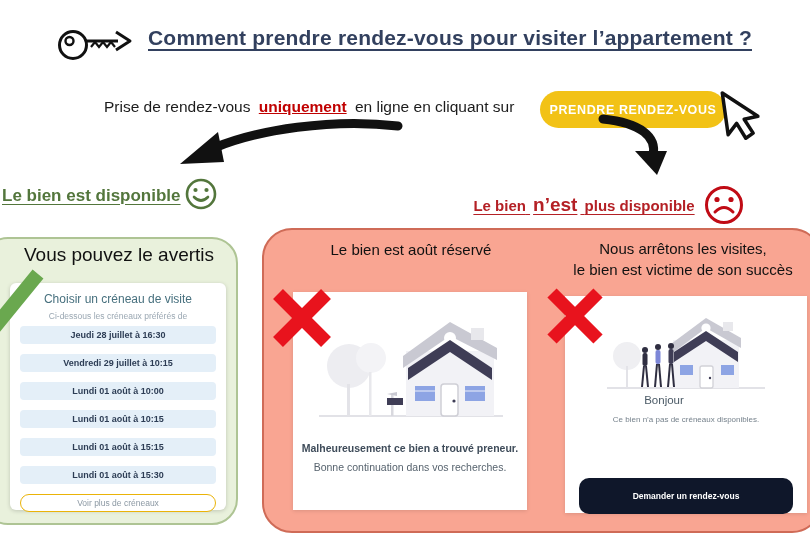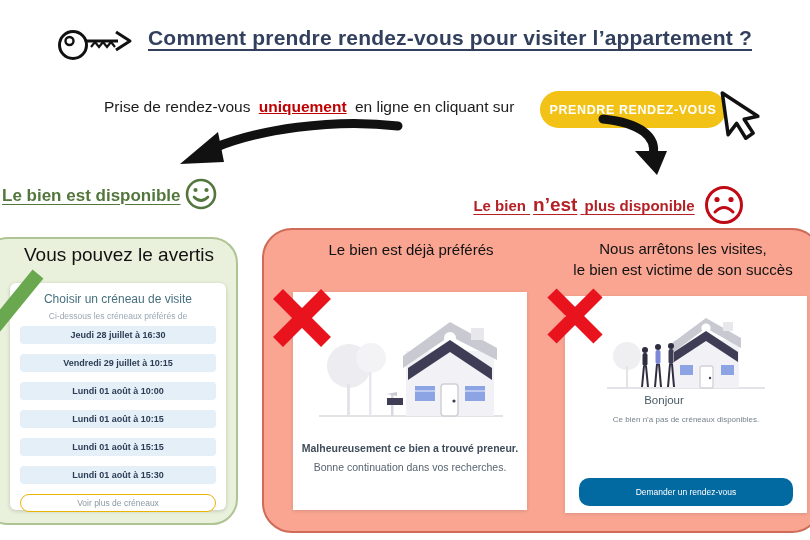--- a/index.html
+++ b/index.html
@@ -79,22 +79,22 @@
   .card2-title{left:545px;top:238px;width:276px;text-align:center;font-size:15px;color:#111;line-height:21px;}
   .card{background:#ffffff;box-shadow:0 1px 4px rgba(0,0,0,.12);}
   .card1{left:293px;top:292px;width:234px;height:218px;}
   .card2{left:565px;top:296px;width:242px;height:217px;}
   .c1-bold{left:0;top:150px;width:234px;text-align:center;font-size:10.5px;font-weight:bold;color:#3f4c5a;}
   .c1-reg{left:0;top:169px;width:234px;text-align:center;font-size:10.5px;color:#57636e;}
   .c2-greet{left:0;top:98px;width:198px;text-align:center;font-size:11.5px;color:#4b5a66;}
   .c2-sub{left:0;top:119px;width:242px;text-align:center;font-size:8px;color:#76828c;}
   .c2-par{left:10px;top:140px;width:222px;text-align:center;font-size:7.6px;line-height:10.5px;color:#76828c;}
   .c2-btn{
-    left:14px;top:182px;width:214px;height:28px;border:none;border-radius:10px;cursor:pointer;
-    background:#0369a1;color:#fff;font-size:8.5px;font-weight:normal;
+    left:14px;top:182px;width:214px;height:36px;border:none;border-radius:10px;cursor:pointer;
+    background:#0f172a;color:#fff;font-size:8.5px;font-weight:bold;
     display:flex;align-items:center;justify-content:center;
     font-family:"Liberation Sans",sans-serif;
   }
   svg{display:block;}
 </style>
 </head>
 <body>
 
 <div class="abs" style="left:56px;top:20px;">
   <svg width="86" height="48" viewBox="0 0 86 48">
@@ -174,21 +174,21 @@
   <svg width="44" height="44" viewBox="0 0 44 44">
     <circle cx="22" cy="22" r="17.5" fill="none" stroke="#c00b15" stroke-width="3"></circle>
     <circle cx="15" cy="16.5" r="2.6" fill="#c00b15"></circle>
     <circle cx="29" cy="16.5" r="2.6" fill="#c00b15"></circle>
     <path d="M13 29 Q 22 20 31 29" fill="none" stroke="#c00b15" stroke-width="3" stroke-linecap="round"></path>
   </svg>
 </div>
 
 <div class="abs panel-salmon"></div>
 
-<div class="abs card1-title">Le bien est déjà préférés</div>
+<div class="abs card1-title">Le bien est août réservé</div>
 <div class="abs card card1">
   <div class="abs" style="left:18px;top:14px;">
     <svg width="200" height="122" viewBox="0 0 200 122">
       <line x1="8" y1="110" x2="192" y2="110" stroke="#e2e2e7" stroke-width="2"></line>
       <circle cx="38" cy="60" r="22" fill="#ededf1"></circle>
       <circle cx="60" cy="52" r="15" fill="#f3f3f6"></circle>
       <rect x="36" y="78" width="3" height="32" fill="#e3e3e8"></rect>
       <rect x="58" y="66" width="2.5" height="44" fill="#e8e8ec"></rect>
       <rect x="95" y="45" width="88" height="65" fill="#f2f2f6"></rect>
       <polygon points="92,50 139,16 186,42 186,54 139,30 92,62" fill="#c9c9d2"></polygon>

